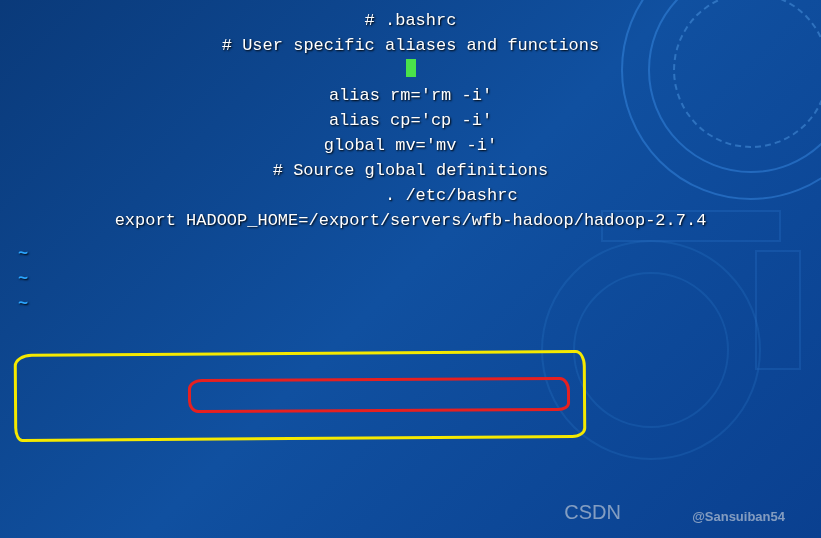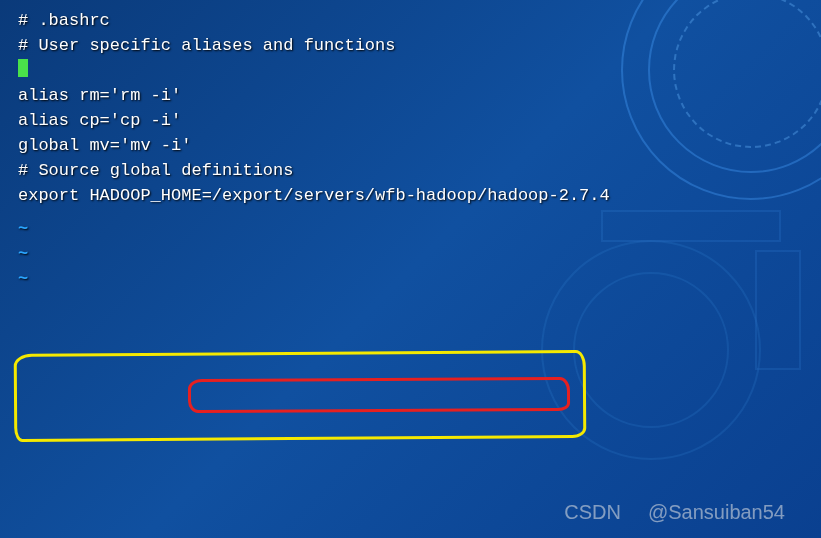--- a/index.html
+++ b/index.html
@@ -22,20 +22,21 @@
     .circle1::before { content:""; position:absolute; inset:25px; border:2px solid #4aa3ff; border-radius:50%; }
     .circle1::after { content:""; position:absolute; inset:50px; border:2px dashed #6ab8ff; border-radius:50%; }
     .circle2 { position:absolute; right:60px; top:240px; width:220px; height:220px; border:2px solid #3a90e0; border-radius:50%; opacity:.5; }
     .circle2::after { content:""; position:absolute; inset:30px; border:2px solid #3a90e0; border-radius:50%; }
     .bar1 { position:absolute; right:40px; top:210px; width:180px; height:32px; border:2px solid #4aa3ff; opacity:.4; }
     .bar2 { position:absolute; right:20px; top:250px; width:46px; height:120px; border:2px solid #4aa3ff; opacity:.4; }
     .terminal {
       position: relative;
       padding: 8px 18px;
       line-height: 25px;
+      text-align: center;
     }
     .line { white-space: pre; color: #ffffff; text-shadow: 1px 1px 2px #000; }
     .cursor {
       display: inline-block;
       width: 10px; height: 18px;
       background: #4ae24a;
       vertical-align: -2px;
     }
     .tilde { color: #2aa5ff; font-weight: bold; text-shadow: 1px 1px 2px #000; }
     .tilde-line { line-height: 25px; padding-left: 18px; }
@@ -62,21 +63,22 @@
       right: 200px; bottom: 14px;
       color: rgba(230,230,230,.55);
       font-family: Arial, sans-serif;
       font-size: 20px;
     }
     .watermark-a {
       position: absolute;
       right: 36px; bottom: 14px;
       color: rgba(230,230,230,.55);
       font-family: Arial, sans-serif;
-      font-size: 20px;
+      font-size: 13px;
+      font-weight: bold;
     }
   </style>
 </head>
 <body>
 
 <div class="bg-deco">
   <div class="circle1"></div>
   <div class="circle2"></div>
   <div class="bar1"></div>
   <div class="bar2"></div>
@@ -85,20 +87,21 @@
 <div class="terminal">
   <div class="line"># .bashrc</div>
   <div class="line"></div>
   <div class="line"># User specific aliases and functions</div>
   <div class="line"><span class="cursor"></span></div>
   <div class="line">alias rm='rm -i'</div>
   <div class="line">alias cp='cp -i'</div>
   <div class="line">global mv='mv -i'</div>
   <div class="line"></div>
   <div class="line"># Source global definitions</div>
+  <div class="line">        . /etc/bashrc</div>
   <div class="line"></div>
   <div class="line">export HADOOP_HOME=/export/servers/wfb-hadoop/hadoop-2.7.4</div>
 </div>
 
 <div class="tilde-line"><span class="tilde">~</span></div>
 <div class="tilde-line"><span class="tilde">~</span></div>
 <div class="tilde-line"><span class="tilde">~</span></div>
 
 <div class="highlight-yellow"></div>
 <div class="highlight-red"></div>

